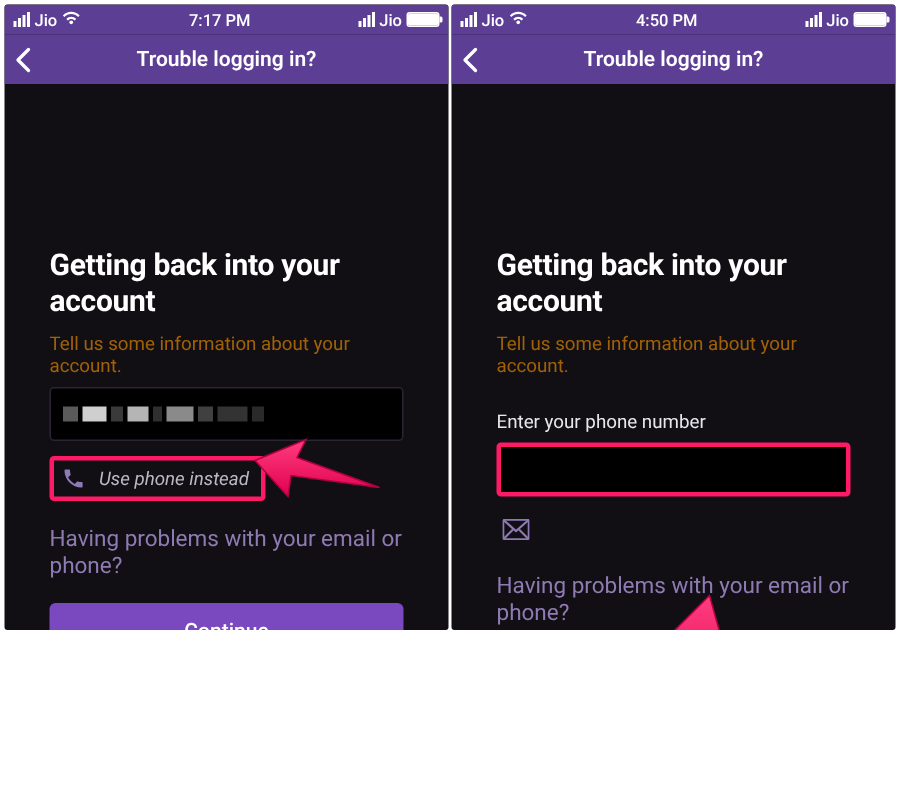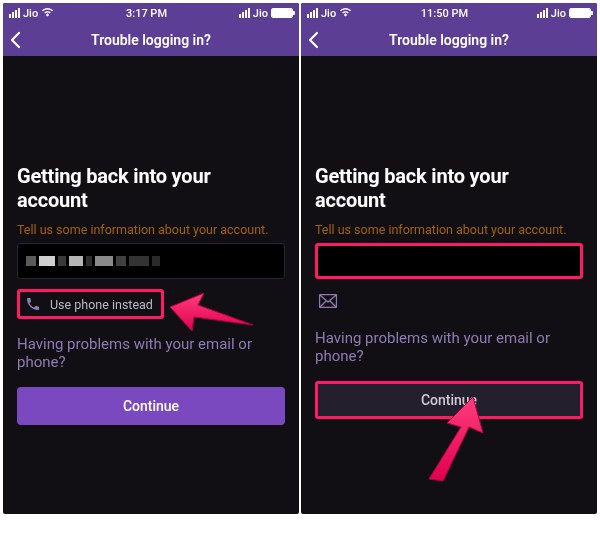--- a/index.html
+++ b/index.html
@@ -7,21 +7,21 @@
     width:600px;height:533px;
     background:#ffffff;
     font-family:-apple-system,BlinkMacSystemFont,"Segoe UI",Roboto,Helvetica,Arial,sans-serif;
     position:relative;
     overflow:hidden;
   }
   .phone{
     position:absolute;
     top:3px;
     width:296px;
-    height:511px;
+    height:417px;
     background:#120f14;
     border-radius:2px;
     overflow:hidden;
   }
   .phone.left{left:3px;}
   .phone.right{left:301px;}
 
   
   .status-bar{
     height:20px;
@@ -59,21 +59,21 @@
     font-size:14px;
     font-weight:600;
   }
   .nav-back{
     position:absolute;left:6px;top:0;height:33px;display:flex;align-items:center;
     font-size:20px;color:#fff;
   }
   .nav-title{flex:1;text-align:center;}
 
   .content{
-    padding:0 14px;
+    padding:0 30px;
     color:#fff;
   }
   .heading{
     font-size:20px;
     font-weight:700;
     margin-top:108px;
     letter-spacing:-0.2px;
   }
   .subheading{
     margin-top:10px;
@@ -106,20 +106,21 @@
     font-size:12.5px;
     color:#bdb8c6;
     padding:3px 4px;
   }
   .alt-row .icn{width:18px;height:18px;display:flex;align-items:center;justify-content:center;}
   .alt-row.boxed{
     border:3px solid #ff1a66;
     border-radius:3px;
     width:max-content;
     padding:3px 8px 3px 4px;
+    font-style:italic;
   }
   .problems{
     margin-top:16px;
     font-size:15px;
     color:#8f7bb3;
   }
   .continue-btn{
     margin-top:16px;
     height:38px;
     border-radius:4px;
@@ -153,21 +154,21 @@
           <span></span>
           <span></span>
         </span>
       <span>Jio</span>
       <span class="wifi-glyph">
         <svg width="13" height="10" viewBox="0 0 13 10">
             <path d="M6.5 9.2c.7 0 1.3-.6 1.3-1.3S7.2 6.6 6.5 6.6s-1.3.6-1.3 1.3.6 1.3 1.3 1.3zM3.2 5.6l1 1c.6-.6 1.4-1 2.3-1s1.7.4 2.3 1l1-1C8.9 4.7 7.7 4.2 6.5 4.2s-2.4.5-3.3 1.4zM.9 3.3l1 1C3.1 3.1 4.7 2.4 6.5 2.4s3.4.7 4.6 1.9l1-1C10.6 1.8 8.6.9 6.5.9S2.4 1.8.9 3.3z" fill="#fff"></path>
           </svg>
       </span>
     </div>
-    <div>3:17 PM</div>
+    <div>7:17 PM</div>
     <div class="status-right">
       <span class="sig">
           <span></span>
           <span></span>
           <span></span>
           <span></span>
         </span>
       <span>Jio</span>
       <span class="battery">
           <i></i>
@@ -240,21 +241,21 @@
           <span></span>
           <span></span>
         </span>
       <span>Jio</span>
       <span class="wifi-glyph">
         <svg width="13" height="10" viewBox="0 0 13 10">
             <path d="M6.5 9.2c.7 0 1.3-.6 1.3-1.3S7.2 6.6 6.5 6.6s-1.3.6-1.3 1.3.6 1.3 1.3 1.3zM3.2 5.6l1 1c.6-.6 1.4-1 2.3-1s1.7.4 2.3 1l1-1C8.9 4.7 7.7 4.2 6.5 4.2s-2.4.5-3.3 1.4zM.9 3.3l1 1C3.1 3.1 4.7 2.4 6.5 2.4s3.4.7 4.6 1.9l1-1C10.6 1.8 8.6.9 6.5.9S2.4 1.8.9 3.3z" fill="#fff"></path>
           </svg>
       </span>
     </div>
-    <div>11:50 PM</div>
+    <div>4:50 PM</div>
     <div class="status-right">
       <span class="sig">
           <span></span>
           <span></span>
           <span></span>
           <span></span>
         </span>
       <span>Jio</span>
       <span class="battery">
           <i></i>
@@ -268,20 +269,21 @@
           <path d="M10 2 L3 9 L10 16" stroke="#fff" stroke-width="2.2" fill="none" stroke-linecap="round" stroke-linejoin="round"></path>
         </svg>
     </div>
     <div class="nav-title">Trouble logging in?</div>
   </div>
 
   <div class="content">
     <div class="heading">Getting back into your account</div>
     <div class="subheading">Tell us some information about your account.</div>
 
+    <div class="field-label">Enter your phone number</div>
     <div class="input-box redbox"></div>
 
     <div class="alt-row">
       <span class="icn">
         <svg width="18" height="14" viewBox="0 0 18 14">
             <rect x="0.5" y="0.5" width="17" height="13" rx="1" fill="none" stroke="#8f7bb3" stroke-width="1.4"></rect>
             <path d="M1 1 L9 8 L17 1" fill="none" stroke="#8f7bb3" stroke-width="1.4"></path>
             <path d="M1 13 L7 7 M17 13 L11 7" fill="none" stroke="#8f7bb3" stroke-width="1.4"></path>
           </svg>
       </span>

